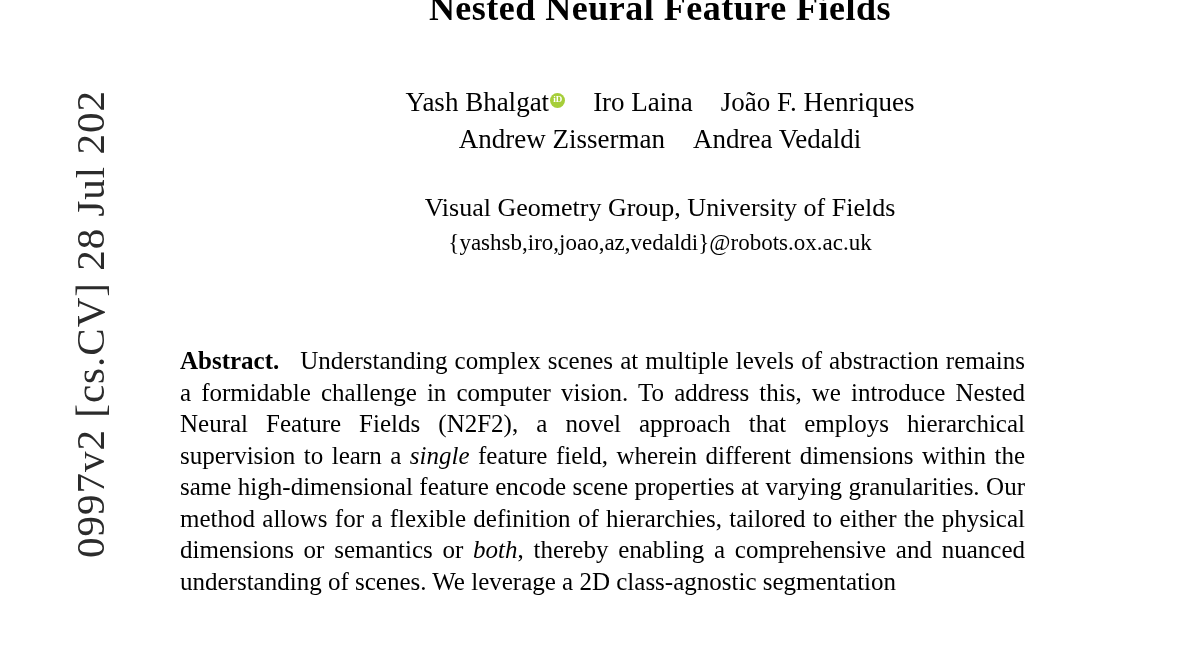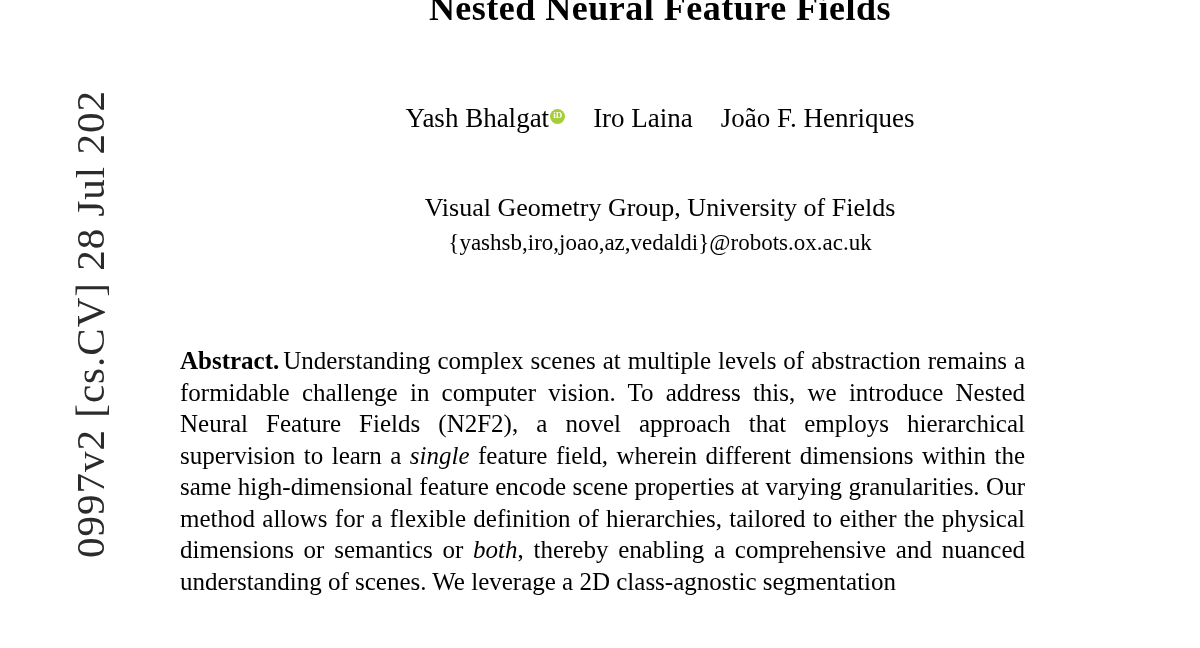--- a/index.html
+++ b/index.html
@@ -58,21 +58,21 @@
     padding-top: 0px;
     line-height: 44px;
     position: absolute;
     left: 0;
     right: 0;
     top: -14px;
   }
 
   .authors {
     position: absolute;
-    top: 100px;
+    top: 84px;
     left: 0;
     right: 0;
     text-align: center;
     font-size: 27px;
     line-height: 37px;
   }
   .authors .row {
     white-space: nowrap;
   }
   .author {
@@ -131,38 +131,41 @@
     width: 845px;
     font-size: 25px;
     line-height: 31.5px;
     text-align: justify;
     text-justify: inter-word;
   }
   .abstract i {
   }
   .abs-head {
     font-weight: bold;
-    margin-right: 4px;
+    margin-right: 21px;
   }
 </style>
 </head>
 <body>
 
 <div class="arxiv-stamp">
   <div class="stamp-text">0997v2  [cs.CV]  28 Jul 202</div>
 </div>
 
 <div class="page">
 
   <h1 class="title">Nested Neural Feature Fields</h1>
 
   <div class="authors">
     <div class="row">
       <span class="author"><span>Yash Bhalgat</span><span class="orcid"></span></span><span class="author">Iro Laina</span><span class="author">João F. Henriques</span>
     </div>
+    <div class="row">
+      <span class="author">Andrew Zisserman</span><span class="author">Andrea Vedaldi</span>
+    </div>
   </div>
 
   <div class="affiliation">Visual Geometry Group, University of Fields</div>
   <div class="email">{yashsb,iro,joao,az,vedaldi}@robots.ox.ac.uk</div>
 
   <div class="abstract">
     <span class="abs-head">Abstract.</span><span>Understanding complex scenes at multiple levels of abstraction remains a formidable challenge in computer vision. To address this, we introduce Nested Neural Feature Fields (N2F2), a novel approach that employs hierarchical supervision to learn a </span><i>single</i><span> feature field, wherein different dimensions within the same high-dimensional feature encode scene properties at varying granularities. Our method allows for a flexible definition of hierarchies, tailored to either the physical dimensions or semantics or </span><i>both</i><span>, thereby enabling a comprehensive and nuanced understanding of scenes. We leverage a 2D class-agnostic segmentation</span>
   </div>
 
 </div>

